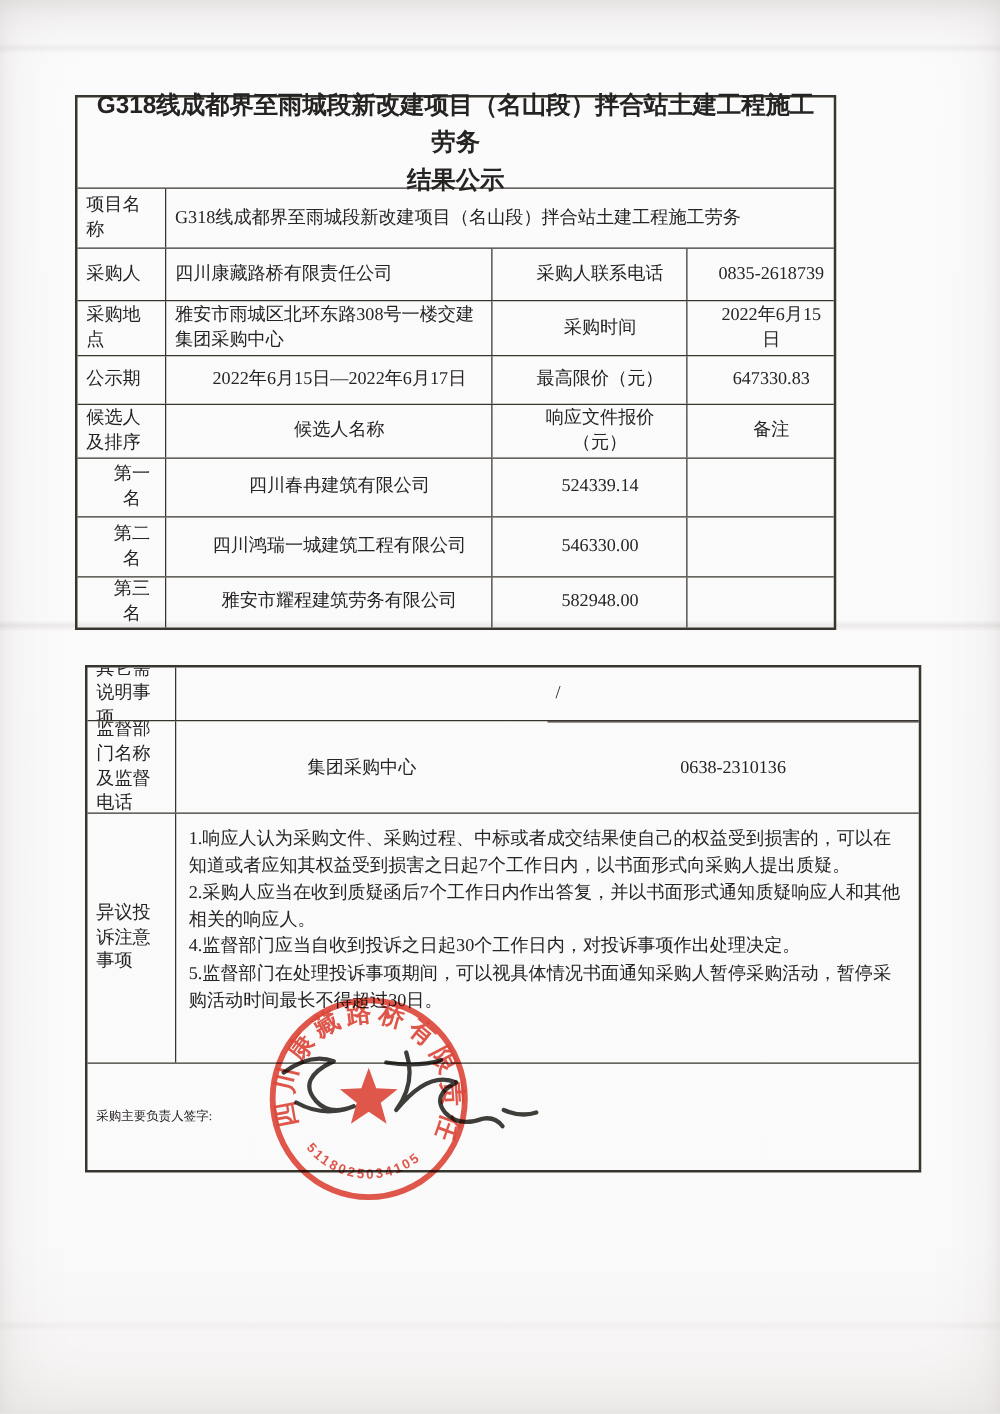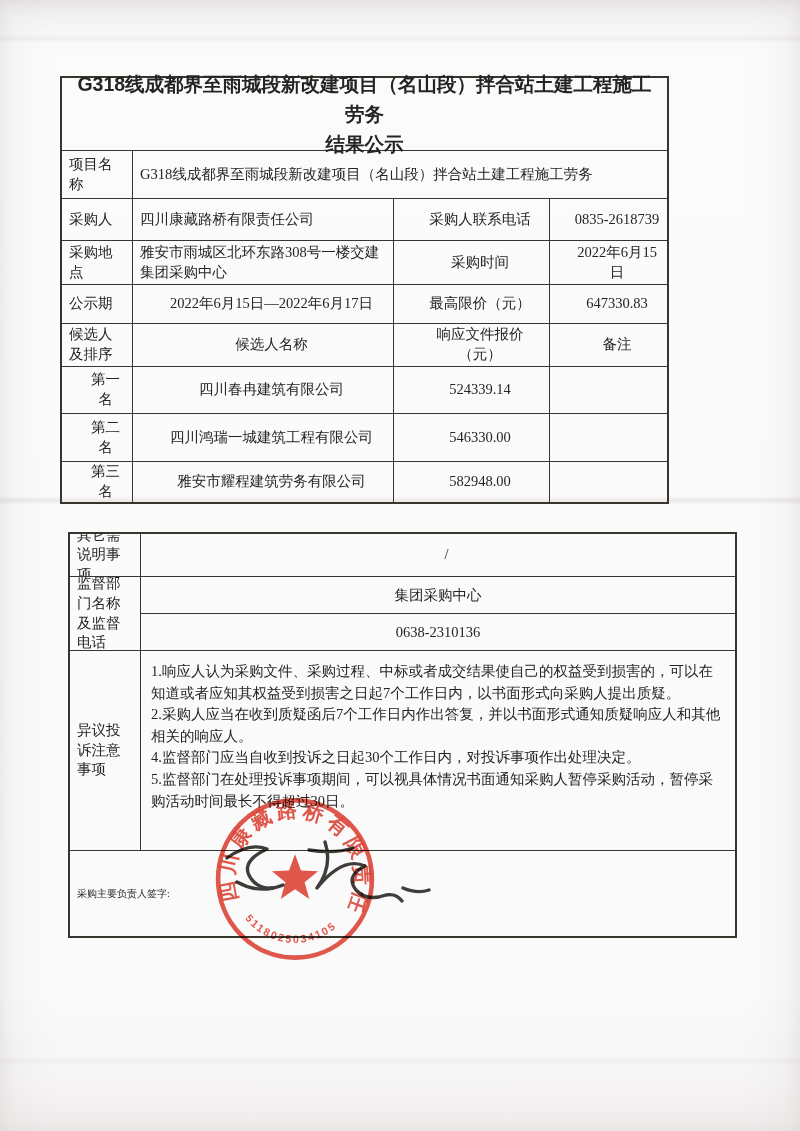--- a/index.html
+++ b/index.html
@@ -57,21 +57,21 @@
   .w-key2{width:156px;flex:none;}
   .w-val2{width:118px;flex:none;}
   .center{justify-content:center;text-align:center;padding-left:24px;}
   .title-row{
     flex-direction:column;justify-content:center;align-items:center;
     text-align:center;
     font-family:"Liberation Sans","DejaVu Sans",sans-serif;
     font-weight:bold;font-size:19.5px;line-height:30px;
     padding:0 14px;
   }
-  .stack{flex:1;display:flex;flex-direction:column;border-left:1.5px solid var(--line);}
+  .stack{flex:1;display:flex;flex-direction:row;border-left:1.5px solid var(--line);}
   .sub{flex:1;display:flex;align-items:center;justify-content:center;box-sizing:border-box;font-size:14.5px;}
   .sub + .sub{border-top:1.5px solid var(--line);}
   .objection-body{
     flex:1;border-left:1.5px solid var(--line);
     padding:10px 10px 6px 10px;box-sizing:border-box;
     font-size:14.5px;line-height:21.6px;
     display:block;overflow:hidden;
   }
   .objection-body p{margin:0;}
   .sign-row .cell{border-left:none;font-size:10px;}

